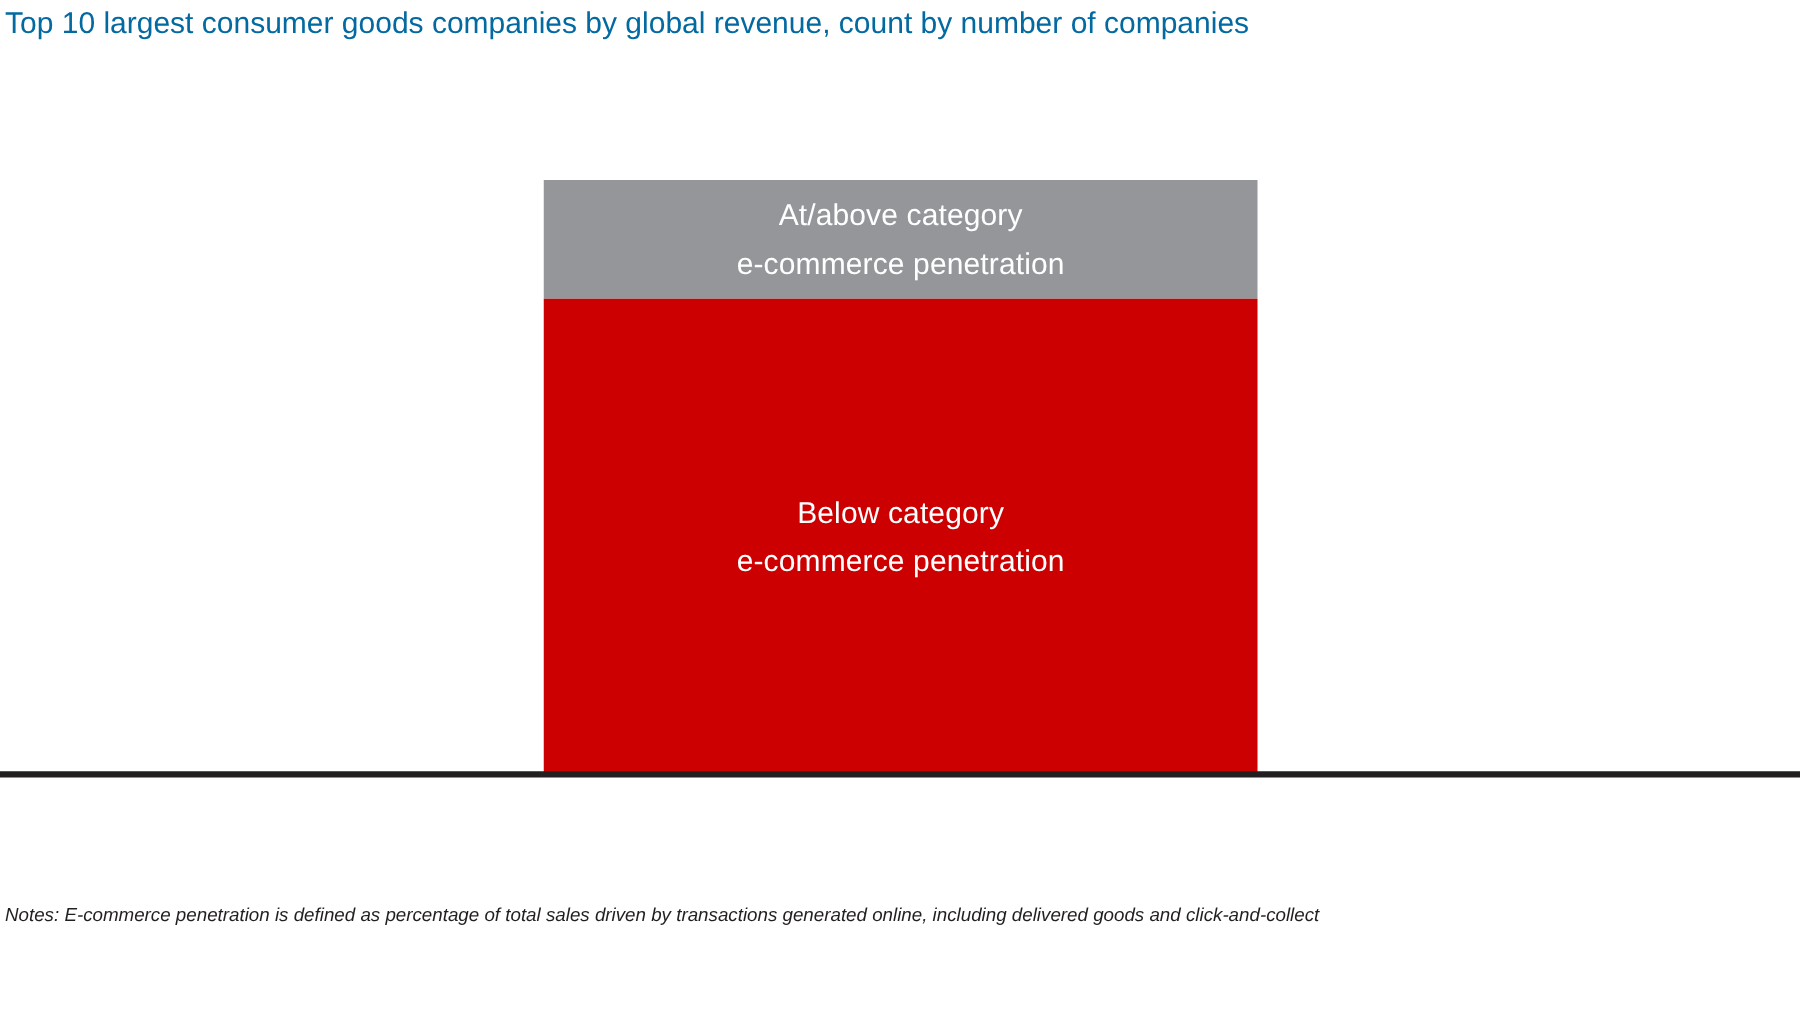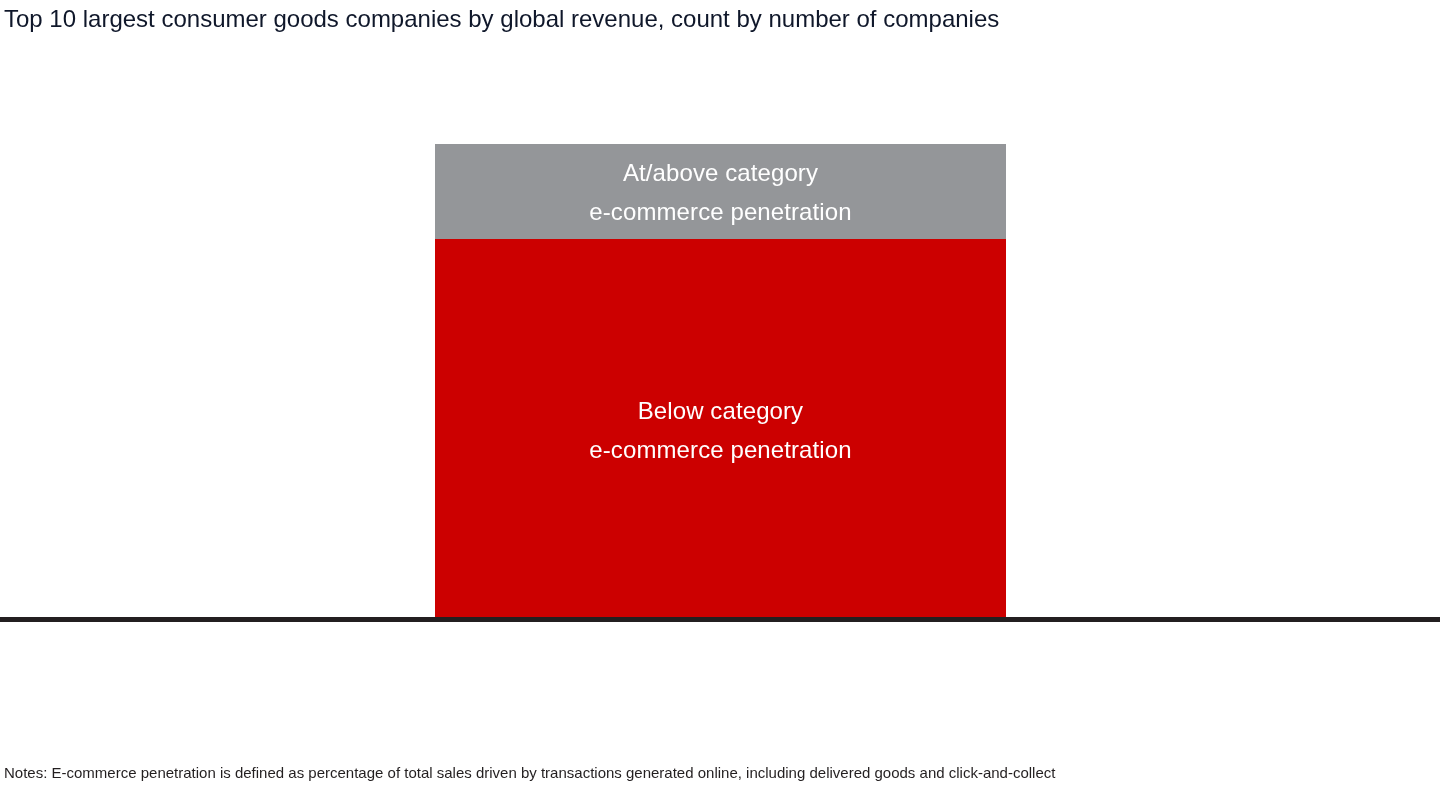--- a/index.html
+++ b/index.html
@@ -24,21 +24,21 @@
   }
 
   
   .chart-title {
     position: absolute;
     left: 4px;
     top: 3px;
     width: 1430px;
     font-size: 24px;
     line-height: 32px;
-    color: #0f172a;
+    color: #0369a1;
     white-space: nowrap;
   }
 
   
   .plot-area {
     position: absolute;
     left: 1px;
     top: 60px;
     width: 1440px;
     height: 560px;
@@ -99,22 +99,23 @@
     text-align: center;
     font-size: 24px;
     line-height: 34px;
     color: #231F20;
   }
 
   
   .footnotes {
     position: absolute;
     left: 4px;
-    top: 762px;
+    top: 722px;
     width: 1436px;
+    font-style: italic;
   }
   .footnote-line {
     font-size: 15px;
     line-height: 22px;
     color: #231F20;
     white-space: nowrap;
   }
 </style>
 </head>
 <body>

